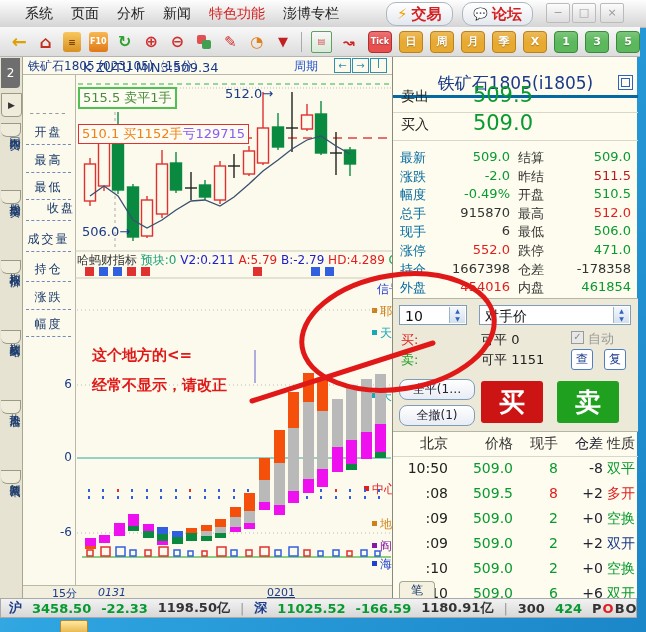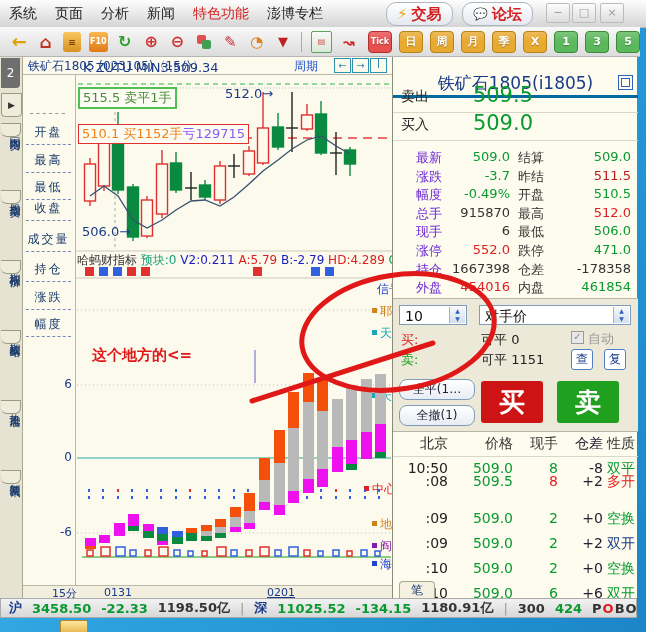--- a/index.html
+++ b/index.html
@@ -52,21 +52,21 @@
   
   #quotepanel{left:392px;top:57px;width:245px;height:541px;background:#fdfcee;border-left:1px solid #8a8a7a;
     z-index:10;box-sizing:border-box;}
   #qtitle{position:absolute;left:0;top:15px;width:245px;height:23px;text-align:center;font-size:17px;
     color:#1a3a8a;border-bottom:3px solid #0369a1;}
   .bigrow{position:absolute;left:0;width:245px;height:31px;border-bottom:1px solid #d8d8c8;}
   .bigrow .lab{position:absolute;left:8px;top:7px;font-size:14px;color:#222;}
   .bigrow .price{position:absolute;left:50px;top:2px;width:90px;text-align:right;font-size:21px;color:#089a30;}
   .bigrow .qty{position:absolute;left:150px;top:2px;width:88px;text-align:left;font-size:21px;color:#222;}
   .qrow{position:absolute;left:0;width:245px;height:18px;font-size:13px;}
-  .qrow .l1{position:absolute;left:23px;color:#6d28d9;}
+  .qrow .l1{position:absolute;left:7px;color:#0369a1;}
   .qrow .v1{position:absolute;left:55px;width:62px;text-align:right;}
   .qrow .l2{position:absolute;left:125px;color:#333;}
   .qrow .v2{position:absolute;left:163px;width:75px;text-align:right;}
   .cg{color:#089a30;} .cr{color:#e02020;} .ck{color:#333;} .cgrey{color:#b91c1c;} .cnavy{color:#1a3a8a;}
   
   #tradebox{position:absolute;left:0;top:241px;width:245px;height:132px;background:#ece9d8;
     border-top:1px solid #b5b5a5;border-bottom:1px solid #b5b5a5;}
   .spinbox{position:absolute;height:20px;background:#fff;border:1px solid #7f9db9;font-size:14px;
     color:#111;padding-left:5px;line-height:20px;box-sizing:border-box;}
   .spinarrows{position:absolute;right:1px;top:1px;width:15px;height:16px;background:linear-gradient(#f4f8fc,#d4e0ee);
@@ -100,21 +100,21 @@
   svg{display:block;}
   #chartsvg{position:absolute;left:22px;top:57px;z-index:3;pointer-events:none;}
   #annotsvg{position:absolute;left:0;top:0;z-index:40;pointer-events:none;}
 </style>
 </head>
 <body>
 
 <div class="abs" id="deskfolder"></div>
 
 <div class="abs" id="titlebar">
-  <div id="menubar" style="padding-left:0;"><span class="menu-item">系统</span><span class="menu-item">页面</span><span class="menu-item">分析</span><span class="menu-item">新闻</span><span class="menu-item accent">特色功能</span><span class="menu-item">澎博专栏</span></div>
+  <div id="menubar" style="padding-left:16px;"><span class="menu-item">系统</span><span class="menu-item">页面</span><span class="menu-item">分析</span><span class="menu-item">新闻</span><span class="menu-item accent">特色功能</span><span class="menu-item">澎博专栏</span></div>
   <div class="tb-btn" style="left:386px;">
     <span style="color:#f0a000;">⚡</span>
     <span>交易</span>
   </div>
   <div class="tb-btn" style="left:462px;">
     <span style="color:#9aa4ae;font-size:12px;">💬</span>
     <span>论坛</span>
   </div>
   <div class="winctl" style="left:546px;">─</div>
   <div class="winctl" style="left:572px;">□</div>
@@ -179,21 +179,21 @@
 </div>
 
 <div class="abs" id="labelcol">
     <div class="rowlab" style="top: 32px; color: rgb(153, 153, 153);">------</div>
     <div class="rowlab" style="top: 50px;">开盘</div>
     <div class="rowdash" style="top: 70px;"></div>
     <div class="rowlab" style="top: 78px;">最高</div>
     <div class="rowdash" style="top: 98px;"></div>
     <div class="rowlab" style="top: 105px;">最低</div>
     <div class="rowdash" style="top: 125px;"></div>
-    <div class="rowlab" style="top: 126px;">收盘</div>
+    <div class="rowlab" style="top: 126px; text-align: right;">收盘</div>
     <div class="rowdash" style="top: 146px;"></div>
     <div class="rowlab" style="top: 157px;">成交量</div>
     <div class="rowdash" style="top: 177px;"></div>
     <div class="rowlab" style="top: 187px;">持仓</div>
     <div class="rowdash" style="top: 207px;"></div>
     <div class="rowlab" style="top: 215px;">涨跌</div>
     <div class="rowdash" style="top: 235px;"></div>
     <div class="rowlab" style="top: 242px;">幅度</div>
     <div class="rowdash" style="top: 262px;"></div>
   </div>
@@ -212,25 +212,26 @@
 </div>
 
 <div class="abs navy" style="left:56px;top:377px;width:16px;text-align:right;font-size:12px;z-index:2;">6</div>
 <div class="abs navy" style="left:56px;top:450px;width:16px;text-align:right;font-size:12px;z-index:2;">0</div>
 <div class="abs navy" style="left:50px;top:525px;width:22px;text-align:right;font-size:12px;z-index:2;">-6</div>
 
 <div id="legendwrap"></div>
 
 <div class="abs" id="annot-text" style="color: rgb(224, 24, 24);">
   <div>这个地方的&lt;=</div>
+  <div>经常不显示，请改正</div>
 </div>
 
 <div class="abs" id="xaxisrow">
   <span class="abs" style="left:30px;top:0;">15分</span>
-  <span class="abs" style="left:82px;top:0;">0131</span>
+  <span class="abs" style="left:76px;top:0;font-style:italic;">0131</span>
   <span class="abs" style="left:245px;top:0;text-decoration:underline;">0201</span>
 </div>
 
 <div class="abs" id="quotepanel">
   <div id="qtitle">
     <span>铁矿石1805(i1805)</span>
     <span class="abs" style="right:5px;top:3px;width:13px;height:13px;border:1px solid #3060c0;">
         <span style="display:block;margin:2px;height:7px;border:1px solid #3060c0;"></span>
       </span>
   </div>
@@ -244,21 +245,21 @@
   </div>
   <div id="qrows">
       <div class="qrow" style="top: 92px;">
         <span class="l1">最新</span>
         <span class="v1 cg">509.0</span>
         <span class="l2">结算</span>
         <span class="v2 cg">509.0</span>
       </div>
       <div class="qrow" style="top: 110.6px;">
         <span class="l1">涨跌</span>
-        <span class="v1 cg">-3.7</span>
+        <span class="v1 cg">-2.0</span>
         <span class="l2">昨结</span>
         <span class="v2 cgrey">511.5</span>
       </div>
       <div class="qrow" style="top: 129.2px;">
         <span class="l1">幅度</span>
         <span class="v1 cg">-0.49%</span>
         <span class="l2">开盘</span>
         <span class="v2 cg">510.5</span>
       </div>
       <div class="qrow" style="top: 147.8px;">
@@ -328,21 +329,21 @@
         <span class="tc-chg">仓差</span>
         <span class="tc-nat">性质</span>
       </div>
       <div class="trow" style="top: 25px;">
         <span class="tc-time">10:50</span>
         <span class="tc-price cg">509.0</span>
         <span class="tc-vol cg">8</span>
         <span class="tc-chg">-8</span>
         <span class="tc-nat cg">双平</span>
       </div>
-      <div class="trow" style="top: 38px;">
+      <div class="trow" style="top: 50px;">
         <span class="tc-time">:08</span>
         <span class="tc-price cg">509.5</span>
         <span class="tc-vol cr">8</span>
         <span class="tc-chg">+2</span>
         <span class="tc-nat cr">多开</span>
       </div>
       <div class="trow" style="top: 75px;">
         <span class="tc-time">:09</span>
         <span class="tc-price cg">509.0</span>
         <span class="tc-vol cg">2</span>
@@ -375,21 +376,21 @@
 </div>
 
 <div class="abs" id="statusbar">
   <span class="cnavy">沪</span>
   <span class="cg">3458.50</span>
   <span class="cg">-22.33</span>
   <span class="ck">1198.50亿</span>
   <span class="sdiv">|</span>
   <span class="cnavy">深</span>
   <span class="cg">11025.52</span>
-  <span class="cg">-134.15</span>
+  <span class="cg">-166.59</span>
   <span class="ck">1180.91亿</span>
   <span class="sdiv">|</span>
   <span class="ck">300</span>
   <span class="cg">424</span>
   <span style="letter-spacing:1px;">
     <span class="ck">P</span><span class="cr">O</span><span class="ck">BO</span>
   </span>
 
 </div>
 

